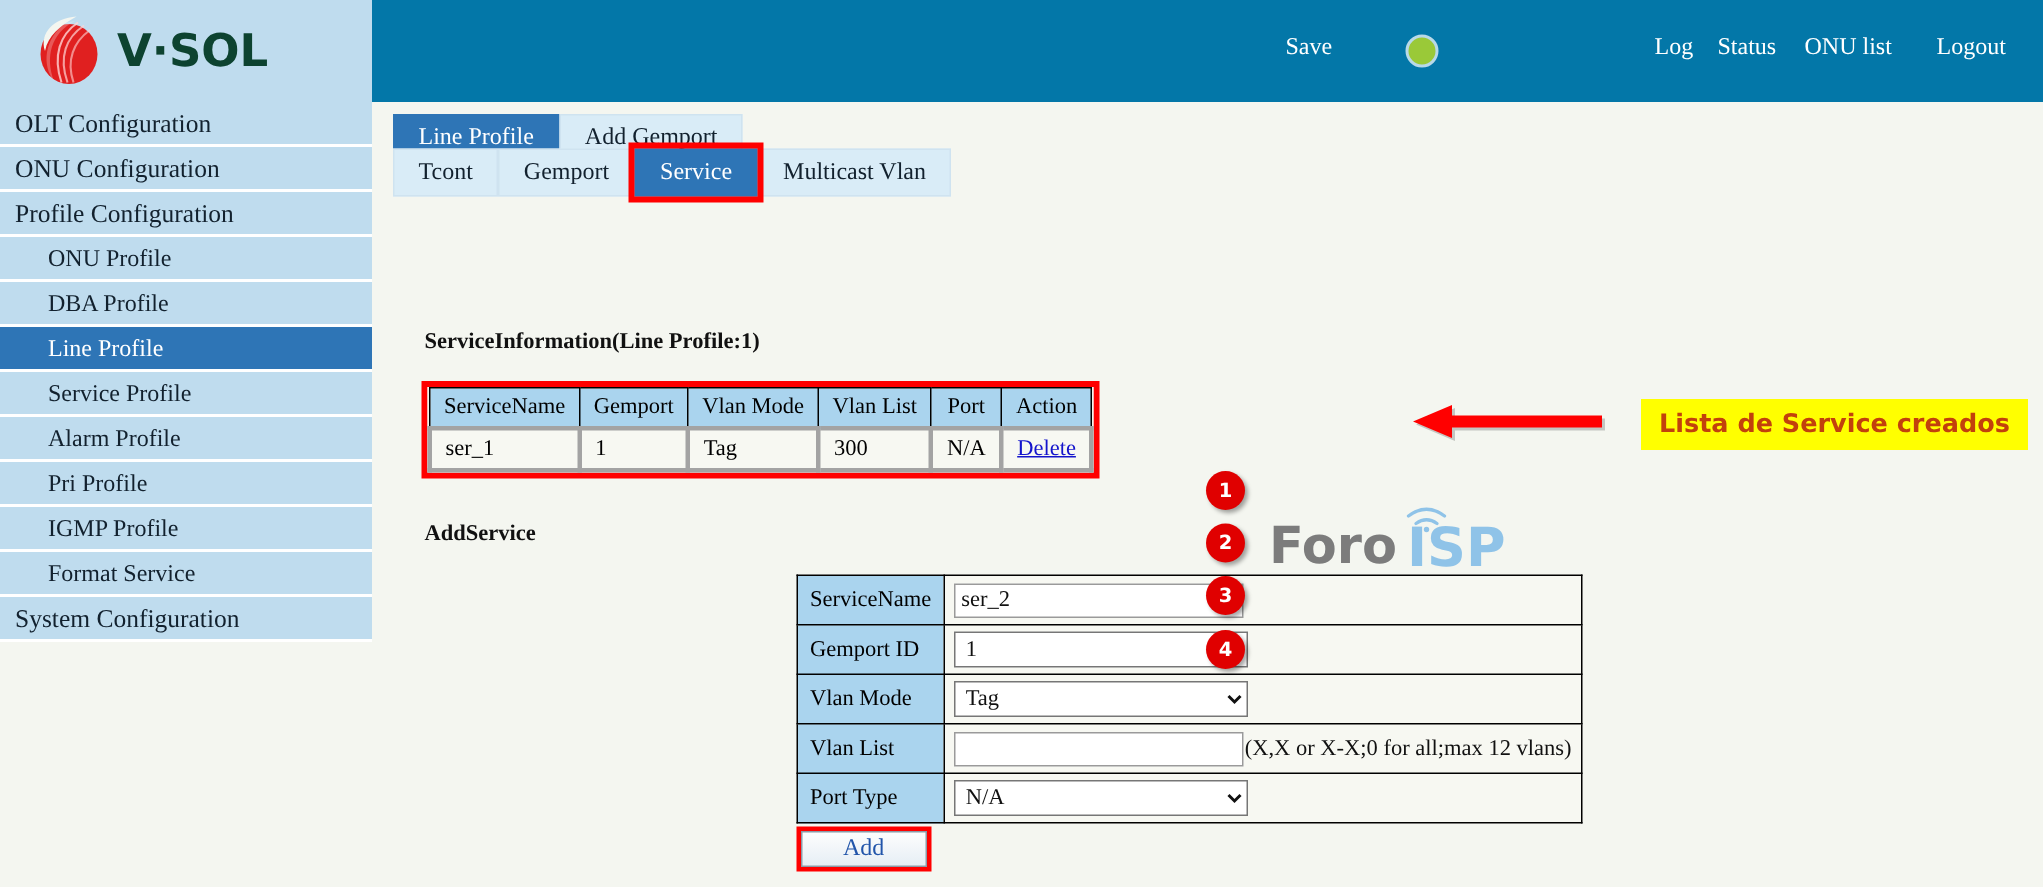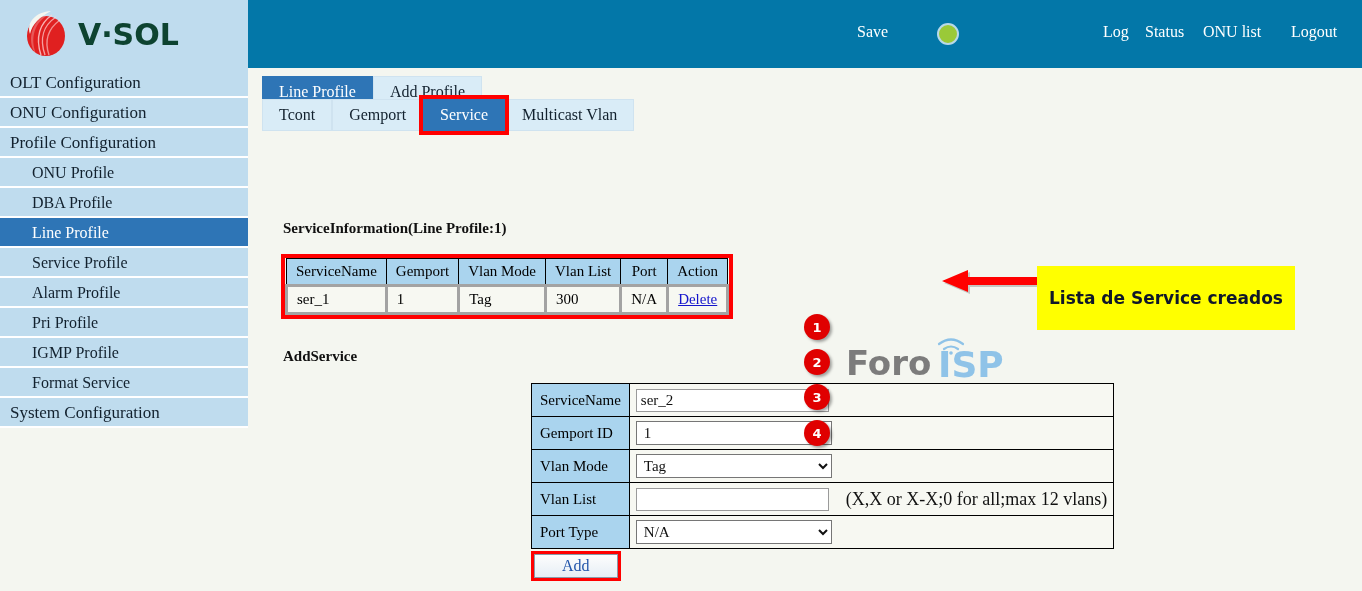--- a/index.html
+++ b/index.html
@@ -131,26 +131,26 @@
     padding: 4px 9px;
     text-align: left;
     white-space: nowrap;
   }
   table.info td.act { text-align: center; }
   table.info a { color: #1414cc; text-decoration: underline; }
 
   
   .annot-arrow { position: absolute; left: 694px; top: 200px; }
   .annot-label {
-    position: absolute; left: 789px; top: 198px;
+    position: absolute; left: 846px; top: 198px;
     background: #ffff00;
-    color: #0f172a;
+    color: #c2410c;
     font-family: "DejaVu Sans", sans-serif;
     font-weight: bold; font-size: 17px;
-    padding: 22px 12px;
+    padding: 7px 12px;
     white-space: nowrap;
   }
 
   
   .watermark {
     position: absolute; left: 596px; top: 264px;
     width: 180px; height: 50px; pointer-events: none;
   }
 
   
@@ -192,21 +192,21 @@
   select.sel {
     font-family: "Liberation Serif", serif;
     font-size: 15px;
     height: 24px;
     width: 196px;
     padding: 1px 3px;
     border: 1px solid #767676;
     background: #ffffff;
     color: #111;
   }
-  .hint { font-size: 18px; color: #111; white-space: nowrap; margin-left: 17px; }
+  .hint { font-size: 15px; color: #111; white-space: nowrap; margin-left: 1px; }
 
   
   .add-btn-wrap {
     position: absolute; left: 283px; top: 483px;
     border: 3px solid #ff0000;
     padding: 0;
     display: inline-block;
   }
   button.addbtn {
     font-family: "Liberation Serif", serif;
@@ -268,21 +268,21 @@
     <div class="side-item sub">Pri Profile</div>
     <div class="side-item sub">IGMP Profile</div>
     <div class="side-item sub">Format Service</div>
     <div class="side-item">System Configuration</div>
   </div>
 
   <div class="content">
 
     <div class="tabrow1">
       <div class="tab active">Line Profile</div>
-      <div class="tab">Add Profile</div>
+      <div class="tab">Add Gemport</div>
     </div>
 
     <div class="tabrow2">
       <div class="tab">Tcont</div>
       <div class="tab">Gemport</div>
       <div class="tab active annot">Service</div>
       <div class="tab">Multicast Vlan</div>
     </div>
 
     <div class="sec-title" id="service-info-title">ServiceInformation(Line Profile:1)</div>

